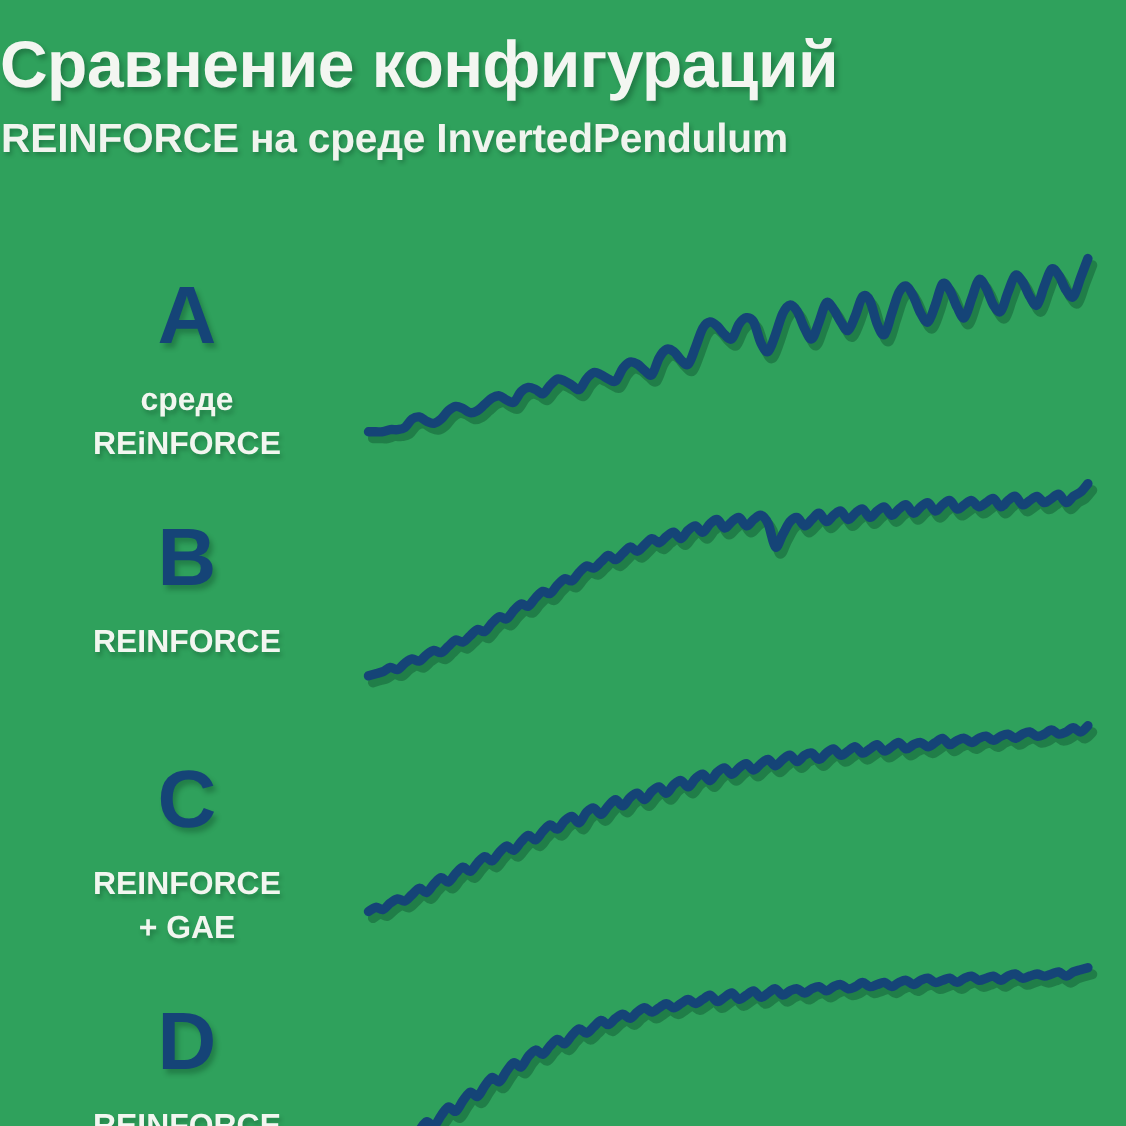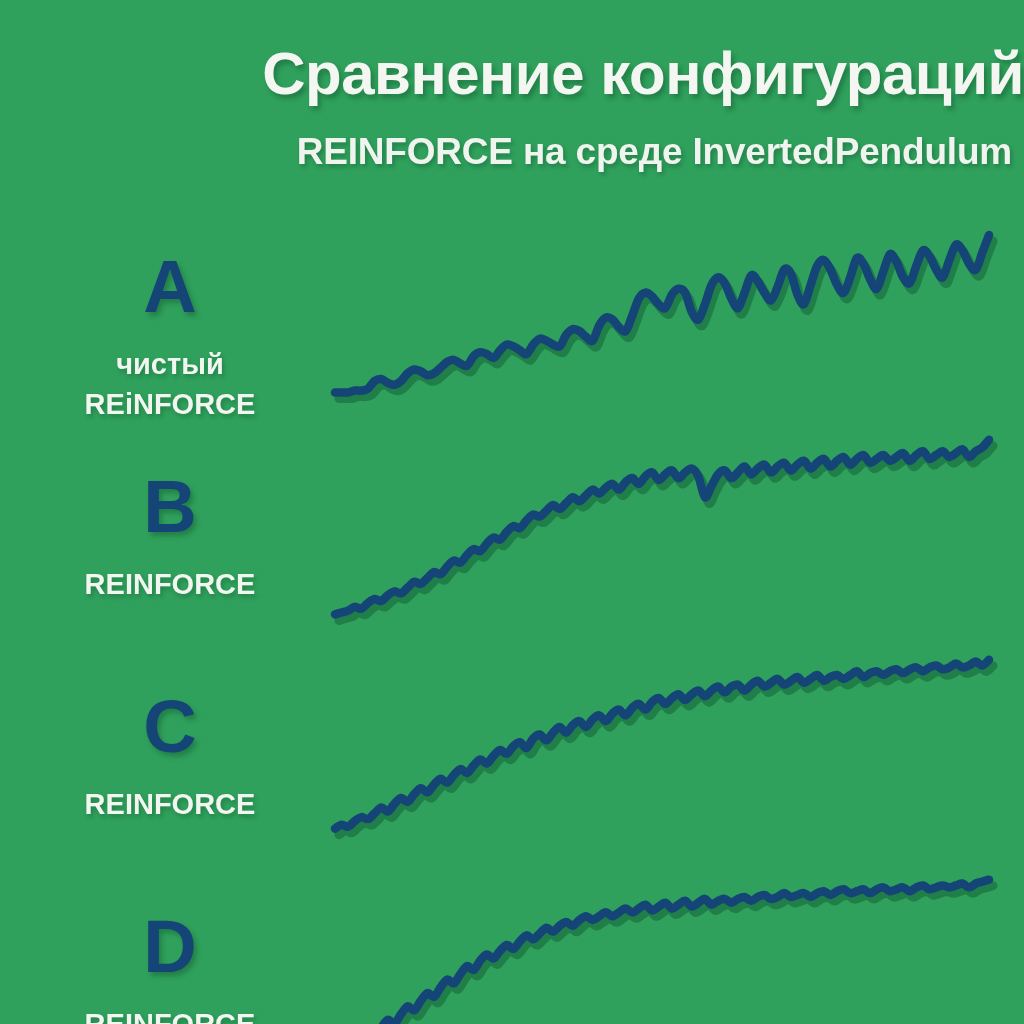--- a/index.html
+++ b/index.html
@@ -18,38 +18,38 @@
     position: relative;
     width: 1024px;
     height: 1024px;
     background: #2fa15c;
     overflow: hidden;
   }
 
   
   #header {
     position: absolute;
-    top: 16px;
+    top: 1px;
     left: 0;
     width: 1024px;
-    text-align: right;
+    text-align: left;
   }
   #title {
     margin: 0;
     padding-top: 26px;
     font-size: 60px;
     font-weight: 700;
     letter-spacing: -0.5px;
     color: #f3f6f1;
     text-shadow: 3px 4px 5px rgba(0, 40, 20, 0.30);
     line-height: 1.06;
     white-space: nowrap;
   }
   #subtitle {
-    margin: 12px;
+    margin: 1px;
     padding-top: 14px;
     font-size: 37px;
     font-weight: 700;
     letter-spacing: -0.2px;
     color: #f0f4ee;
     text-shadow: 2px 3px 4px rgba(0, 40, 20, 0.28);
     line-height: 1.1;
     white-space: nowrap;
   }
 
@@ -129,21 +129,21 @@
 
   <div id="header">
     <h1 id="title">Сравнение конфигураций</h1>
     <h2 id="subtitle">REINFORCE на среде InvertedPendulum</h2>
   </div>
 
   <div class="row" id="row-0">
     <div class="row-left">
       <div class="row-letter">A</div>
       <div class="row-caption">
-        <span class="cap-line">чистый</span>
+        <span class="cap-line">среде</span>
         <span class="cap-line">REiNFORCE</span>
       </div>
     </div>
     <div class="row-spark">
       <svg viewBox="0 0 664 220" preserveAspectRatio="none">
         <path class="spark-shadow" d="M 5.00 194.48 C 6.10 194.48, 9.40 194.48, 11.61 194.48 C 13.81 194.48, 16.01 194.80, 18.21 194.48 C 20.41 194.16, 22.62 192.88, 24.82 192.56 C 27.02 192.24, 29.22 192.88, 31.42 192.56 C 33.63 192.24, 35.83 192.24, 38.03 190.64 C 40.23 189.04, 42.43 184.56, 44.64 182.96 C 46.84 181.36, 49.04 180.72, 51.24 181.04 C 53.44 181.36, 55.65 183.92, 57.85 184.88 C 60.05 185.84, 62.25 187.12, 64.45 186.80 C 66.66 186.48, 68.86 184.88, 71.06 182.96 C 73.26 181.04, 75.46 177.20, 77.67 175.28 C 79.87 173.36, 82.07 171.76, 84.27 171.44 C 86.47 171.12, 88.68 172.40, 90.88 173.36 C 93.08 174.32, 95.28 176.88, 97.48 177.20 C 99.69 177.52, 101.89 176.56, 104.09 175.28 C 106.29 174.00, 108.49 171.44, 110.70 169.52 C 112.90 167.60, 115.10 165.04, 117.30 163.76 C 119.51 162.48, 121.71 161.52, 123.91 161.84 C 126.11 162.16, 128.31 164.72, 130.52 165.68 C 132.72 166.64, 134.92 168.88, 137.12 167.60 C 139.32 166.32, 141.53 160.24, 143.73 158.00 C 145.93 155.76, 148.13 154.48, 150.33 154.16 C 152.54 153.84, 154.74 155.12, 156.94 156.08 C 159.14 157.04, 161.34 160.56, 163.55 159.92 C 165.75 159.28, 167.95 154.48, 170.15 152.24 C 172.35 150.00, 174.56 147.12, 176.76 146.48 C 178.96 145.84, 181.16 147.44, 183.36 148.40 C 185.57 149.36, 187.77 150.96, 189.97 152.24 C 192.17 153.52, 194.37 157.04, 196.58 156.08 C 198.78 155.12, 200.98 149.04, 203.18 146.48 C 205.38 143.92, 207.59 141.36, 209.79 140.72 C 211.99 140.08, 214.19 141.68, 216.39 142.64 C 218.60 143.60, 220.80 145.52, 223.00 146.48 C 225.20 147.44, 227.40 150.00, 229.61 148.40 C 231.81 146.80, 234.01 139.76, 236.21 136.88 C 238.41 134.00, 240.62 131.76, 242.82 131.12 C 245.02 130.48, 247.22 131.76, 249.42 133.04 C 251.63 134.32, 253.83 137.20, 256.03 138.80 C 258.23 140.40, 260.43 144.56, 262.64 142.64 C 264.84 140.72, 267.04 131.12, 269.24 127.28 C 271.44 123.44, 273.65 120.56, 275.85 119.60 C 278.05 118.64, 280.25 119.92, 282.45 121.52 C 284.66 123.12, 286.86 127.28, 289.06 129.20 C 291.26 131.12, 293.46 134.96, 295.67 133.04 C 297.87 131.12, 300.07 123.12, 302.27 117.68 C 304.47 112.24, 306.68 104.24, 308.88 100.40 C 311.08 96.56, 313.28 94.96, 315.48 94.64 C 317.69 94.32, 319.89 96.56, 322.09 98.48 C 324.29 100.40, 326.49 104.24, 328.70 106.16 C 330.90 108.08, 333.10 111.60, 335.30 110.00 C 337.51 108.40, 339.71 99.76, 341.91 96.56 C 344.11 93.36, 346.31 91.12, 348.52 90.80 C 350.72 90.48, 352.92 90.80, 355.12 94.64 C 357.32 98.48, 359.53 109.36, 361.73 113.84 C 363.93 118.32, 366.13 122.80, 368.33 121.52 C 370.54 120.24, 372.74 111.92, 374.94 106.16 C 377.14 100.40, 379.34 91.44, 381.55 86.96 C 383.75 82.48, 385.95 79.60, 388.15 79.28 C 390.35 78.96, 392.56 81.52, 394.76 85.04 C 396.96 88.56, 399.16 96.24, 401.36 100.40 C 403.57 104.56, 405.77 110.96, 407.97 110.00 C 410.17 109.04, 412.37 100.08, 414.58 94.64 C 416.78 89.20, 418.98 79.28, 421.18 77.36 C 423.38 75.44, 425.59 80.24, 427.79 83.12 C 429.99 86.00, 432.19 91.44, 434.39 94.64 C 436.60 97.84, 438.80 103.28, 441.00 102.32 C 443.20 101.36, 445.40 94.00, 447.61 88.88 C 449.81 83.76, 452.01 73.84, 454.21 71.60 C 456.41 69.36, 458.62 71.28, 460.82 75.44 C 463.02 79.60, 465.22 91.44, 467.42 96.56 C 469.63 101.68, 471.83 107.76, 474.03 106.16 C 476.23 104.56, 478.43 93.36, 480.64 86.96 C 482.84 80.56, 485.04 71.92, 487.24 67.76 C 489.44 63.60, 491.65 61.36, 493.85 62.00 C 496.05 62.64, 498.25 67.44, 500.45 71.60 C 502.66 75.76, 504.86 83.12, 507.06 86.96 C 509.26 90.80, 511.46 95.92, 513.67 94.64 C 515.87 93.36, 518.07 85.04, 520.27 79.28 C 522.47 73.52, 524.68 62.32, 526.88 60.08 C 529.08 57.84, 531.28 62.32, 533.48 65.84 C 535.69 69.36, 537.89 77.04, 540.09 81.20 C 542.29 85.36, 544.49 92.08, 546.70 90.80 C 548.90 89.52, 551.10 79.28, 553.30 73.52 C 555.51 67.76, 557.71 57.84, 559.91 56.24 C 562.11 54.64, 564.31 60.08, 566.52 63.92 C 568.72 67.76, 570.92 75.76, 573.12 79.28 C 575.32 82.80, 577.53 86.96, 579.73 85.04 C 581.93 83.12, 584.13 73.20, 586.33 67.76 C 588.54 62.32, 590.74 54.00, 592.94 52.40 C 595.14 50.80, 597.34 54.96, 599.55 58.16 C 601.75 61.36, 603.95 68.08, 606.15 71.60 C 608.35 75.12, 610.56 80.88, 612.76 79.28 C 614.96 77.68, 617.16 67.44, 619.36 62.00 C 621.57 56.56, 623.77 48.24, 625.97 46.64 C 628.17 45.04, 630.37 49.20, 632.58 52.40 C 634.78 55.60, 636.98 62.64, 639.18 65.84 C 641.38 69.04, 643.59 73.52, 645.79 71.60 C 647.99 69.68, 650.19 60.08, 652.39 54.32 C 654.60 48.56, 657.90 39.92, 659.00 37.04" transform="translate(4,6)"></path>
         <path class="spark-line" d="M 5.00 194.48 C 6.10 194.48, 9.40 194.48, 11.61 194.48 C 13.81 194.48, 16.01 194.80, 18.21 194.48 C 20.41 194.16, 22.62 192.88, 24.82 192.56 C 27.02 192.24, 29.22 192.88, 31.42 192.56 C 33.63 192.24, 35.83 192.24, 38.03 190.64 C 40.23 189.04, 42.43 184.56, 44.64 182.96 C 46.84 181.36, 49.04 180.72, 51.24 181.04 C 53.44 181.36, 55.65 183.92, 57.85 184.88 C 60.05 185.84, 62.25 187.12, 64.45 186.80 C 66.66 186.48, 68.86 184.88, 71.06 182.96 C 73.26 181.04, 75.46 177.20, 77.67 175.28 C 79.87 173.36, 82.07 171.76, 84.27 171.44 C 86.47 171.12, 88.68 172.40, 90.88 173.36 C 93.08 174.32, 95.28 176.88, 97.48 177.20 C 99.69 177.52, 101.89 176.56, 104.09 175.28 C 106.29 174.00, 108.49 171.44, 110.70 169.52 C 112.90 167.60, 115.10 165.04, 117.30 163.76 C 119.51 162.48, 121.71 161.52, 123.91 161.84 C 126.11 162.16, 128.31 164.72, 130.52 165.68 C 132.72 166.64, 134.92 168.88, 137.12 167.60 C 139.32 166.32, 141.53 160.24, 143.73 158.00 C 145.93 155.76, 148.13 154.48, 150.33 154.16 C 152.54 153.84, 154.74 155.12, 156.94 156.08 C 159.14 157.04, 161.34 160.56, 163.55 159.92 C 165.75 159.28, 167.95 154.48, 170.15 152.24 C 172.35 150.00, 174.56 147.12, 176.76 146.48 C 178.96 145.84, 181.16 147.44, 183.36 148.40 C 185.57 149.36, 187.77 150.96, 189.97 152.24 C 192.17 153.52, 194.37 157.04, 196.58 156.08 C 198.78 155.12, 200.98 149.04, 203.18 146.48 C 205.38 143.92, 207.59 141.36, 209.79 140.72 C 211.99 140.08, 214.19 141.68, 216.39 142.64 C 218.60 143.60, 220.80 145.52, 223.00 146.48 C 225.20 147.44, 227.40 150.00, 229.61 148.40 C 231.81 146.80, 234.01 139.76, 236.21 136.88 C 238.41 134.00, 240.62 131.76, 242.82 131.12 C 245.02 130.48, 247.22 131.76, 249.42 133.04 C 251.63 134.32, 253.83 137.20, 256.03 138.80 C 258.23 140.40, 260.43 144.56, 262.64 142.64 C 264.84 140.72, 267.04 131.12, 269.24 127.28 C 271.44 123.44, 273.65 120.56, 275.85 119.60 C 278.05 118.64, 280.25 119.92, 282.45 121.52 C 284.66 123.12, 286.86 127.28, 289.06 129.20 C 291.26 131.12, 293.46 134.96, 295.67 133.04 C 297.87 131.12, 300.07 123.12, 302.27 117.68 C 304.47 112.24, 306.68 104.24, 308.88 100.40 C 311.08 96.56, 313.28 94.96, 315.48 94.64 C 317.69 94.32, 319.89 96.56, 322.09 98.48 C 324.29 100.40, 326.49 104.24, 328.70 106.16 C 330.90 108.08, 333.10 111.60, 335.30 110.00 C 337.51 108.40, 339.71 99.76, 341.91 96.56 C 344.11 93.36, 346.31 91.12, 348.52 90.80 C 350.72 90.48, 352.92 90.80, 355.12 94.64 C 357.32 98.48, 359.53 109.36, 361.73 113.84 C 363.93 118.32, 366.13 122.80, 368.33 121.52 C 370.54 120.24, 372.74 111.92, 374.94 106.16 C 377.14 100.40, 379.34 91.44, 381.55 86.96 C 383.75 82.48, 385.95 79.60, 388.15 79.28 C 390.35 78.96, 392.56 81.52, 394.76 85.04 C 396.96 88.56, 399.16 96.24, 401.36 100.40 C 403.57 104.56, 405.77 110.96, 407.97 110.00 C 410.17 109.04, 412.37 100.08, 414.58 94.64 C 416.78 89.20, 418.98 79.28, 421.18 77.36 C 423.38 75.44, 425.59 80.24, 427.79 83.12 C 429.99 86.00, 432.19 91.44, 434.39 94.64 C 436.60 97.84, 438.80 103.28, 441.00 102.32 C 443.20 101.36, 445.40 94.00, 447.61 88.88 C 449.81 83.76, 452.01 73.84, 454.21 71.60 C 456.41 69.36, 458.62 71.28, 460.82 75.44 C 463.02 79.60, 465.22 91.44, 467.42 96.56 C 469.63 101.68, 471.83 107.76, 474.03 106.16 C 476.23 104.56, 478.43 93.36, 480.64 86.96 C 482.84 80.56, 485.04 71.92, 487.24 67.76 C 489.44 63.60, 491.65 61.36, 493.85 62.00 C 496.05 62.64, 498.25 67.44, 500.45 71.60 C 502.66 75.76, 504.86 83.12, 507.06 86.96 C 509.26 90.80, 511.46 95.92, 513.67 94.64 C 515.87 93.36, 518.07 85.04, 520.27 79.28 C 522.47 73.52, 524.68 62.32, 526.88 60.08 C 529.08 57.84, 531.28 62.32, 533.48 65.84 C 535.69 69.36, 537.89 77.04, 540.09 81.20 C 542.29 85.36, 544.49 92.08, 546.70 90.80 C 548.90 89.52, 551.10 79.28, 553.30 73.52 C 555.51 67.76, 557.71 57.84, 559.91 56.24 C 562.11 54.64, 564.31 60.08, 566.52 63.92 C 568.72 67.76, 570.92 75.76, 573.12 79.28 C 575.32 82.80, 577.53 86.96, 579.73 85.04 C 581.93 83.12, 584.13 73.20, 586.33 67.76 C 588.54 62.32, 590.74 54.00, 592.94 52.40 C 595.14 50.80, 597.34 54.96, 599.55 58.16 C 601.75 61.36, 603.95 68.08, 606.15 71.60 C 608.35 75.12, 610.56 80.88, 612.76 79.28 C 614.96 77.68, 617.16 67.44, 619.36 62.00 C 621.57 56.56, 623.77 48.24, 625.97 46.64 C 628.17 45.04, 630.37 49.20, 632.58 52.40 C 634.78 55.60, 636.98 62.64, 639.18 65.84 C 641.38 69.04, 643.59 73.52, 645.79 71.60 C 647.99 69.68, 650.19 60.08, 652.39 54.32 C 654.60 48.56, 657.90 39.92, 659.00 37.04"></path>
       </svg>
     </div>
   </div>
@@ -161,20 +161,21 @@
         <path class="spark-line" d="M 5.00 196.40 C 6.10 196.08, 9.40 195.12, 11.61 194.48 C 13.81 193.84, 16.01 193.52, 18.21 192.56 C 20.41 191.60, 22.62 189.04, 24.82 188.72 C 27.02 188.40, 29.22 191.28, 31.42 190.64 C 33.63 190.00, 35.83 186.48, 38.03 184.88 C 40.23 183.28, 42.43 181.36, 44.64 181.04 C 46.84 180.72, 49.04 183.60, 51.24 182.96 C 53.44 182.32, 55.65 178.80, 57.85 177.20 C 60.05 175.60, 62.25 173.68, 64.45 173.36 C 66.66 173.04, 68.86 175.92, 71.06 175.28 C 73.26 174.64, 75.46 171.44, 77.67 169.52 C 79.87 167.60, 82.07 164.40, 84.27 163.76 C 86.47 163.12, 88.68 166.32, 90.88 165.68 C 93.08 165.04, 95.28 161.84, 97.48 159.92 C 99.69 158.00, 101.89 154.80, 104.09 154.16 C 106.29 153.52, 108.49 157.04, 110.70 156.08 C 112.90 155.12, 115.10 150.64, 117.30 148.40 C 119.51 146.16, 121.71 143.28, 123.91 142.64 C 126.11 142.00, 128.31 145.52, 130.52 144.56 C 132.72 143.60, 134.92 139.12, 137.12 136.88 C 139.32 134.64, 141.53 131.76, 143.73 131.12 C 145.93 130.48, 148.13 134.00, 150.33 133.04 C 152.54 132.08, 154.74 127.60, 156.94 125.36 C 159.14 123.12, 161.34 120.24, 163.55 119.60 C 165.75 118.96, 167.95 122.48, 170.15 121.52 C 172.35 120.56, 174.56 116.08, 176.76 113.84 C 178.96 111.60, 181.16 108.72, 183.36 108.08 C 185.57 107.44, 187.77 110.96, 189.97 110.00 C 192.17 109.04, 194.37 104.56, 196.58 102.32 C 198.78 100.08, 200.98 97.20, 203.18 96.56 C 205.38 95.92, 207.59 99.12, 209.79 98.48 C 211.99 97.84, 214.19 94.64, 216.39 92.72 C 218.60 90.80, 220.80 87.28, 223.00 86.96 C 225.20 86.64, 227.40 91.12, 229.61 90.80 C 231.81 90.48, 234.01 86.96, 236.21 85.04 C 238.41 83.12, 240.62 79.60, 242.82 79.28 C 245.02 78.96, 247.22 83.44, 249.42 83.12 C 251.63 82.80, 253.83 79.28, 256.03 77.36 C 258.23 75.44, 260.43 71.92, 262.64 71.60 C 264.84 71.28, 267.04 75.76, 269.24 75.44 C 271.44 75.12, 273.65 71.28, 275.85 69.68 C 278.05 68.08, 280.25 65.52, 282.45 65.84 C 284.66 66.16, 286.86 71.92, 289.06 71.60 C 291.26 71.28, 293.46 65.84, 295.67 63.92 C 297.87 62.00, 300.07 59.76, 302.27 60.08 C 304.47 60.40, 306.68 66.16, 308.88 65.84 C 311.08 65.52, 313.28 60.08, 315.48 58.16 C 317.69 56.24, 319.89 53.68, 322.09 54.32 C 324.29 54.96, 326.49 61.68, 328.70 62.00 C 330.90 62.32, 333.10 57.84, 335.30 56.24 C 337.51 54.64, 339.71 51.76, 341.91 52.40 C 344.11 53.04, 346.31 59.76, 348.52 60.08 C 350.72 60.40, 352.92 55.92, 355.12 54.32 C 357.32 52.72, 359.53 49.84, 361.73 50.48 C 363.93 51.12, 366.13 53.36, 368.33 58.16 C 370.54 62.96, 372.74 77.68, 374.94 79.28 C 377.14 80.88, 379.34 71.60, 381.55 67.76 C 383.75 63.92, 385.95 58.80, 388.15 56.24 C 390.35 53.68, 392.56 51.76, 394.76 52.40 C 396.96 53.04, 399.16 59.76, 401.36 60.08 C 403.57 60.40, 405.77 56.24, 407.97 54.32 C 410.17 52.40, 412.37 48.24, 414.58 48.56 C 416.78 48.88, 418.98 55.92, 421.18 56.24 C 423.38 56.56, 425.59 52.08, 427.79 50.48 C 429.99 48.88, 432.19 46.00, 434.39 46.64 C 436.60 47.28, 438.80 54.00, 441.00 54.32 C 443.20 54.64, 445.40 50.16, 447.61 48.56 C 449.81 46.96, 452.01 44.08, 454.21 44.72 C 456.41 45.36, 458.62 52.08, 460.82 52.40 C 463.02 52.72, 465.22 48.24, 467.42 46.64 C 469.63 45.04, 471.83 42.16, 474.03 42.80 C 476.23 43.44, 478.43 50.16, 480.64 50.48 C 482.84 50.80, 485.04 46.32, 487.24 44.72 C 489.44 43.12, 491.65 40.24, 493.85 40.88 C 496.05 41.52, 498.25 48.24, 500.45 48.56 C 502.66 48.88, 504.86 44.40, 507.06 42.80 C 509.26 41.20, 511.46 38.32, 513.67 38.96 C 515.87 39.60, 518.07 46.32, 520.27 46.64 C 522.47 46.96, 524.68 42.48, 526.88 40.88 C 529.08 39.28, 531.28 36.40, 533.48 37.04 C 535.69 37.68, 537.89 44.08, 540.09 44.72 C 542.29 45.36, 544.49 42.16, 546.70 40.88 C 548.90 39.60, 551.10 36.72, 553.30 37.04 C 555.51 37.36, 557.71 42.48, 559.91 42.80 C 562.11 43.12, 564.31 40.24, 566.52 38.96 C 568.72 37.68, 570.92 34.48, 573.12 35.12 C 575.32 35.76, 577.53 42.48, 579.73 42.80 C 581.93 43.12, 584.13 38.64, 586.33 37.04 C 588.54 35.44, 590.74 32.56, 592.94 33.20 C 595.14 33.84, 597.34 40.24, 599.55 40.88 C 601.75 41.52, 603.95 38.32, 606.15 37.04 C 608.35 35.76, 610.56 32.88, 612.76 33.20 C 614.96 33.52, 617.16 38.64, 619.36 38.96 C 621.57 39.28, 623.77 36.40, 625.97 35.12 C 628.17 33.84, 630.37 30.64, 632.58 31.28 C 634.78 31.92, 636.98 38.64, 639.18 38.96 C 641.38 39.28, 643.59 34.80, 645.79 33.20 C 647.99 31.60, 650.19 31.28, 652.39 29.36 C 654.60 27.44, 657.90 22.96, 659.00 21.68"></path>
       </svg>
     </div>
   </div>
 
   <div class="row" id="row-2">
     <div class="row-left">
       <div class="row-letter">C</div>
       <div class="row-caption">
         <span class="cap-line">REINFORCE</span>
+        <span class="cap-line">+ GAE</span>
       </div>
     </div>
     <div class="row-spark">
       <svg viewBox="0 0 664 220" preserveAspectRatio="none">
         <path class="spark-shadow" d="M 5.00 190.64 C 6.10 190.00, 9.40 187.12, 11.61 186.80 C 13.81 186.48, 16.01 189.36, 18.21 188.72 C 20.41 188.08, 22.62 184.56, 24.82 182.96 C 27.02 181.36, 29.22 179.44, 31.42 179.12 C 33.63 178.80, 35.83 181.68, 38.03 181.04 C 40.23 180.40, 42.43 177.20, 44.64 175.28 C 46.84 173.36, 49.04 169.84, 51.24 169.52 C 53.44 169.20, 55.65 174.00, 57.85 173.36 C 60.05 172.72, 62.25 167.92, 64.45 165.68 C 66.66 163.44, 68.86 160.24, 71.06 159.92 C 73.26 159.60, 75.46 164.40, 77.67 163.76 C 79.87 163.12, 82.07 158.32, 84.27 156.08 C 86.47 153.84, 88.68 150.64, 90.88 150.32 C 93.08 150.00, 95.28 154.80, 97.48 154.16 C 99.69 153.52, 101.89 148.72, 104.09 146.48 C 106.29 144.24, 108.49 141.04, 110.70 140.72 C 112.90 140.40, 115.10 145.20, 117.30 144.56 C 119.51 143.92, 121.71 139.12, 123.91 136.88 C 126.11 134.64, 128.31 131.44, 130.52 131.12 C 132.72 130.80, 134.92 135.60, 137.12 134.96 C 139.32 134.32, 141.53 129.52, 143.73 127.28 C 145.93 125.04, 148.13 121.84, 150.33 121.52 C 152.54 121.20, 154.74 126.00, 156.94 125.36 C 159.14 124.72, 161.34 119.92, 163.55 117.68 C 165.75 115.44, 167.95 112.24, 170.15 111.92 C 172.35 111.60, 174.56 116.40, 176.76 115.76 C 178.96 115.12, 181.16 110.00, 183.36 108.08 C 185.57 106.16, 187.77 103.92, 189.97 104.24 C 192.17 104.56, 194.37 110.64, 196.58 110.00 C 198.78 109.36, 200.98 102.64, 203.18 100.40 C 205.38 98.16, 207.59 96.24, 209.79 96.56 C 211.99 96.88, 214.19 102.64, 216.39 102.32 C 218.60 102.00, 220.80 96.88, 223.00 94.64 C 225.20 92.40, 227.40 88.88, 229.61 88.88 C 231.81 88.88, 234.01 94.96, 236.21 94.64 C 238.41 94.32, 240.62 88.88, 242.82 86.96 C 245.02 85.04, 247.22 82.80, 249.42 83.12 C 251.63 83.44, 253.83 89.20, 256.03 88.88 C 258.23 88.56, 260.43 83.12, 262.64 81.20 C 264.84 79.28, 267.04 77.04, 269.24 77.36 C 271.44 77.68, 273.65 83.44, 275.85 83.12 C 278.05 82.80, 280.25 77.36, 282.45 75.44 C 284.66 73.52, 286.86 71.28, 289.06 71.60 C 291.26 71.92, 293.46 77.68, 295.67 77.36 C 297.87 77.04, 300.07 71.60, 302.27 69.68 C 304.47 67.76, 306.68 65.52, 308.88 65.84 C 311.08 66.16, 313.28 71.92, 315.48 71.60 C 317.69 71.28, 319.89 65.84, 322.09 63.92 C 324.29 62.00, 326.49 59.76, 328.70 60.08 C 330.90 60.40, 333.10 65.84, 335.30 65.84 C 337.51 65.84, 339.71 61.68, 341.91 60.08 C 344.11 58.48, 346.31 55.92, 348.52 56.24 C 350.72 56.56, 352.92 62.00, 355.12 62.00 C 357.32 62.00, 359.53 57.84, 361.73 56.24 C 363.93 54.64, 366.13 52.08, 368.33 52.40 C 370.54 52.72, 372.74 58.16, 374.94 58.16 C 377.14 58.16, 379.34 54.00, 381.55 52.40 C 383.75 50.80, 385.95 48.24, 388.15 48.56 C 390.35 48.88, 392.56 54.32, 394.76 54.32 C 396.96 54.32, 399.16 49.84, 401.36 48.56 C 403.57 47.28, 405.77 46.00, 407.97 46.64 C 410.17 47.28, 412.37 52.40, 414.58 52.40 C 416.78 52.40, 418.98 48.24, 421.18 46.64 C 423.38 45.04, 425.59 42.48, 427.79 42.80 C 429.99 43.12, 432.19 48.24, 434.39 48.56 C 436.60 48.88, 438.80 46.00, 441.00 44.72 C 443.20 43.44, 445.40 40.56, 447.61 40.88 C 449.81 41.20, 452.01 46.32, 454.21 46.64 C 456.41 46.96, 458.62 44.08, 460.82 42.80 C 463.02 41.52, 465.22 38.64, 467.42 38.96 C 469.63 39.28, 471.83 44.40, 474.03 44.72 C 476.23 45.04, 478.43 42.16, 480.64 40.88 C 482.84 39.60, 485.04 36.72, 487.24 37.04 C 489.44 37.36, 491.65 42.48, 493.85 42.80 C 496.05 43.12, 498.25 39.92, 500.45 38.96 C 502.66 38.00, 504.86 36.72, 507.06 37.04 C 509.26 37.36, 511.46 40.88, 513.67 40.88 C 515.87 40.88, 518.07 38.32, 520.27 37.04 C 522.47 35.76, 524.68 32.88, 526.88 33.20 C 529.08 33.52, 531.28 38.64, 533.48 38.96 C 535.69 39.28, 537.89 36.08, 540.09 35.12 C 542.29 34.16, 544.49 32.88, 546.70 33.20 C 548.90 33.52, 551.10 37.04, 553.30 37.04 C 555.51 37.04, 557.71 34.16, 559.91 33.20 C 562.11 32.24, 564.31 30.96, 566.52 31.28 C 568.72 31.60, 570.92 35.12, 573.12 35.12 C 575.32 35.12, 577.53 32.24, 579.73 31.28 C 581.93 30.32, 584.13 29.04, 586.33 29.36 C 588.54 29.68, 590.74 33.20, 592.94 33.20 C 595.14 33.20, 597.34 30.32, 599.55 29.36 C 601.75 28.40, 603.95 27.12, 606.15 27.44 C 608.35 27.76, 610.56 30.96, 612.76 31.28 C 614.96 31.60, 617.16 30.32, 619.36 29.36 C 621.57 28.40, 623.77 25.52, 625.97 25.52 C 628.17 25.52, 630.37 29.04, 632.58 29.36 C 634.78 29.68, 636.98 28.40, 639.18 27.44 C 641.38 26.48, 643.59 23.60, 645.79 23.60 C 647.99 23.60, 650.19 27.76, 652.39 27.44 C 654.60 27.12, 657.90 22.64, 659.00 21.68" transform="translate(4,6)"></path>
         <path class="spark-line" d="M 5.00 190.64 C 6.10 190.00, 9.40 187.12, 11.61 186.80 C 13.81 186.48, 16.01 189.36, 18.21 188.72 C 20.41 188.08, 22.62 184.56, 24.82 182.96 C 27.02 181.36, 29.22 179.44, 31.42 179.12 C 33.63 178.80, 35.83 181.68, 38.03 181.04 C 40.23 180.40, 42.43 177.20, 44.64 175.28 C 46.84 173.36, 49.04 169.84, 51.24 169.52 C 53.44 169.20, 55.65 174.00, 57.85 173.36 C 60.05 172.72, 62.25 167.92, 64.45 165.68 C 66.66 163.44, 68.86 160.24, 71.06 159.92 C 73.26 159.60, 75.46 164.40, 77.67 163.76 C 79.87 163.12, 82.07 158.32, 84.27 156.08 C 86.47 153.84, 88.68 150.64, 90.88 150.32 C 93.08 150.00, 95.28 154.80, 97.48 154.16 C 99.69 153.52, 101.89 148.72, 104.09 146.48 C 106.29 144.24, 108.49 141.04, 110.70 140.72 C 112.90 140.40, 115.10 145.20, 117.30 144.56 C 119.51 143.92, 121.71 139.12, 123.91 136.88 C 126.11 134.64, 128.31 131.44, 130.52 131.12 C 132.72 130.80, 134.92 135.60, 137.12 134.96 C 139.32 134.32, 141.53 129.52, 143.73 127.28 C 145.93 125.04, 148.13 121.84, 150.33 121.52 C 152.54 121.20, 154.74 126.00, 156.94 125.36 C 159.14 124.72, 161.34 119.92, 163.55 117.68 C 165.75 115.44, 167.95 112.24, 170.15 111.92 C 172.35 111.60, 174.56 116.40, 176.76 115.76 C 178.96 115.12, 181.16 110.00, 183.36 108.08 C 185.57 106.16, 187.77 103.92, 189.97 104.24 C 192.17 104.56, 194.37 110.64, 196.58 110.00 C 198.78 109.36, 200.98 102.64, 203.18 100.40 C 205.38 98.16, 207.59 96.24, 209.79 96.56 C 211.99 96.88, 214.19 102.64, 216.39 102.32 C 218.60 102.00, 220.80 96.88, 223.00 94.64 C 225.20 92.40, 227.40 88.88, 229.61 88.88 C 231.81 88.88, 234.01 94.96, 236.21 94.64 C 238.41 94.32, 240.62 88.88, 242.82 86.96 C 245.02 85.04, 247.22 82.80, 249.42 83.12 C 251.63 83.44, 253.83 89.20, 256.03 88.88 C 258.23 88.56, 260.43 83.12, 262.64 81.20 C 264.84 79.28, 267.04 77.04, 269.24 77.36 C 271.44 77.68, 273.65 83.44, 275.85 83.12 C 278.05 82.80, 280.25 77.36, 282.45 75.44 C 284.66 73.52, 286.86 71.28, 289.06 71.60 C 291.26 71.92, 293.46 77.68, 295.67 77.36 C 297.87 77.04, 300.07 71.60, 302.27 69.68 C 304.47 67.76, 306.68 65.52, 308.88 65.84 C 311.08 66.16, 313.28 71.92, 315.48 71.60 C 317.69 71.28, 319.89 65.84, 322.09 63.92 C 324.29 62.00, 326.49 59.76, 328.70 60.08 C 330.90 60.40, 333.10 65.84, 335.30 65.84 C 337.51 65.84, 339.71 61.68, 341.91 60.08 C 344.11 58.48, 346.31 55.92, 348.52 56.24 C 350.72 56.56, 352.92 62.00, 355.12 62.00 C 357.32 62.00, 359.53 57.84, 361.73 56.24 C 363.93 54.64, 366.13 52.08, 368.33 52.40 C 370.54 52.72, 372.74 58.16, 374.94 58.16 C 377.14 58.16, 379.34 54.00, 381.55 52.40 C 383.75 50.80, 385.95 48.24, 388.15 48.56 C 390.35 48.88, 392.56 54.32, 394.76 54.32 C 396.96 54.32, 399.16 49.84, 401.36 48.56 C 403.57 47.28, 405.77 46.00, 407.97 46.64 C 410.17 47.28, 412.37 52.40, 414.58 52.40 C 416.78 52.40, 418.98 48.24, 421.18 46.64 C 423.38 45.04, 425.59 42.48, 427.79 42.80 C 429.99 43.12, 432.19 48.24, 434.39 48.56 C 436.60 48.88, 438.80 46.00, 441.00 44.72 C 443.20 43.44, 445.40 40.56, 447.61 40.88 C 449.81 41.20, 452.01 46.32, 454.21 46.64 C 456.41 46.96, 458.62 44.08, 460.82 42.80 C 463.02 41.52, 465.22 38.64, 467.42 38.96 C 469.63 39.28, 471.83 44.40, 474.03 44.72 C 476.23 45.04, 478.43 42.16, 480.64 40.88 C 482.84 39.60, 485.04 36.72, 487.24 37.04 C 489.44 37.36, 491.65 42.48, 493.85 42.80 C 496.05 43.12, 498.25 39.92, 500.45 38.96 C 502.66 38.00, 504.86 36.72, 507.06 37.04 C 509.26 37.36, 511.46 40.88, 513.67 40.88 C 515.87 40.88, 518.07 38.32, 520.27 37.04 C 522.47 35.76, 524.68 32.88, 526.88 33.20 C 529.08 33.52, 531.28 38.64, 533.48 38.96 C 535.69 39.28, 537.89 36.08, 540.09 35.12 C 542.29 34.16, 544.49 32.88, 546.70 33.20 C 548.90 33.52, 551.10 37.04, 553.30 37.04 C 555.51 37.04, 557.71 34.16, 559.91 33.20 C 562.11 32.24, 564.31 30.96, 566.52 31.28 C 568.72 31.60, 570.92 35.12, 573.12 35.12 C 575.32 35.12, 577.53 32.24, 579.73 31.28 C 581.93 30.32, 584.13 29.04, 586.33 29.36 C 588.54 29.68, 590.74 33.20, 592.94 33.20 C 595.14 33.20, 597.34 30.32, 599.55 29.36 C 601.75 28.40, 603.95 27.12, 606.15 27.44 C 608.35 27.76, 610.56 30.96, 612.76 31.28 C 614.96 31.60, 617.16 30.32, 619.36 29.36 C 621.57 28.40, 623.77 25.52, 625.97 25.52 C 628.17 25.52, 630.37 29.04, 632.58 29.36 C 634.78 29.68, 636.98 28.40, 639.18 27.44 C 641.38 26.48, 643.59 23.60, 645.79 23.60 C 647.99 23.60, 650.19 27.76, 652.39 27.44 C 654.60 27.12, 657.90 22.64, 659.00 21.68"></path>
       </svg>
     </div>
   </div>
 

